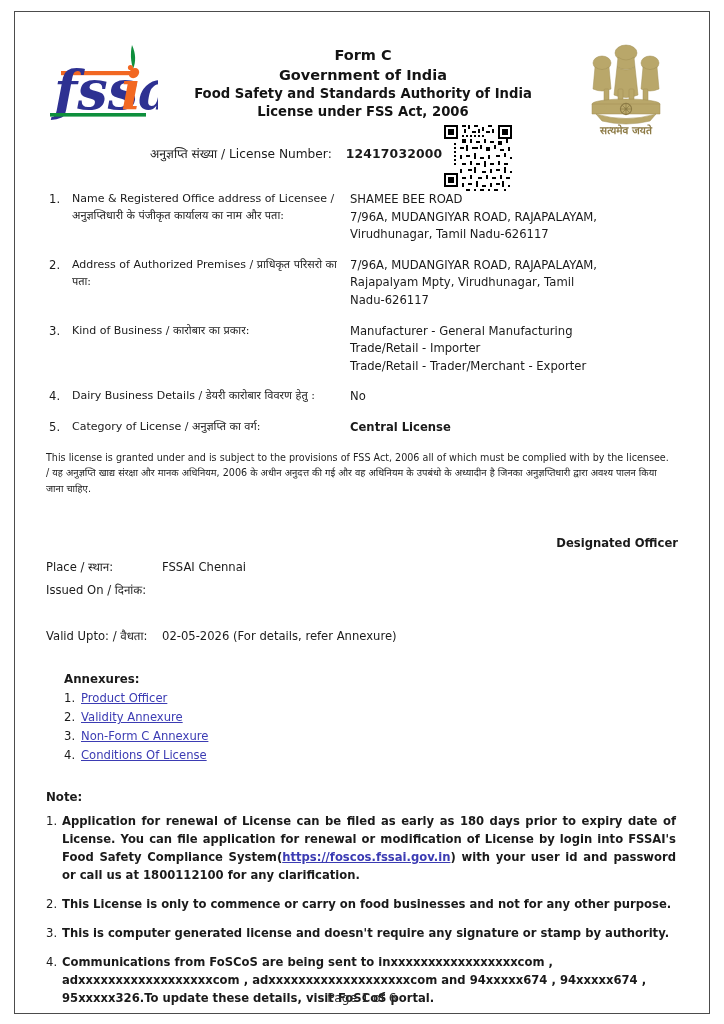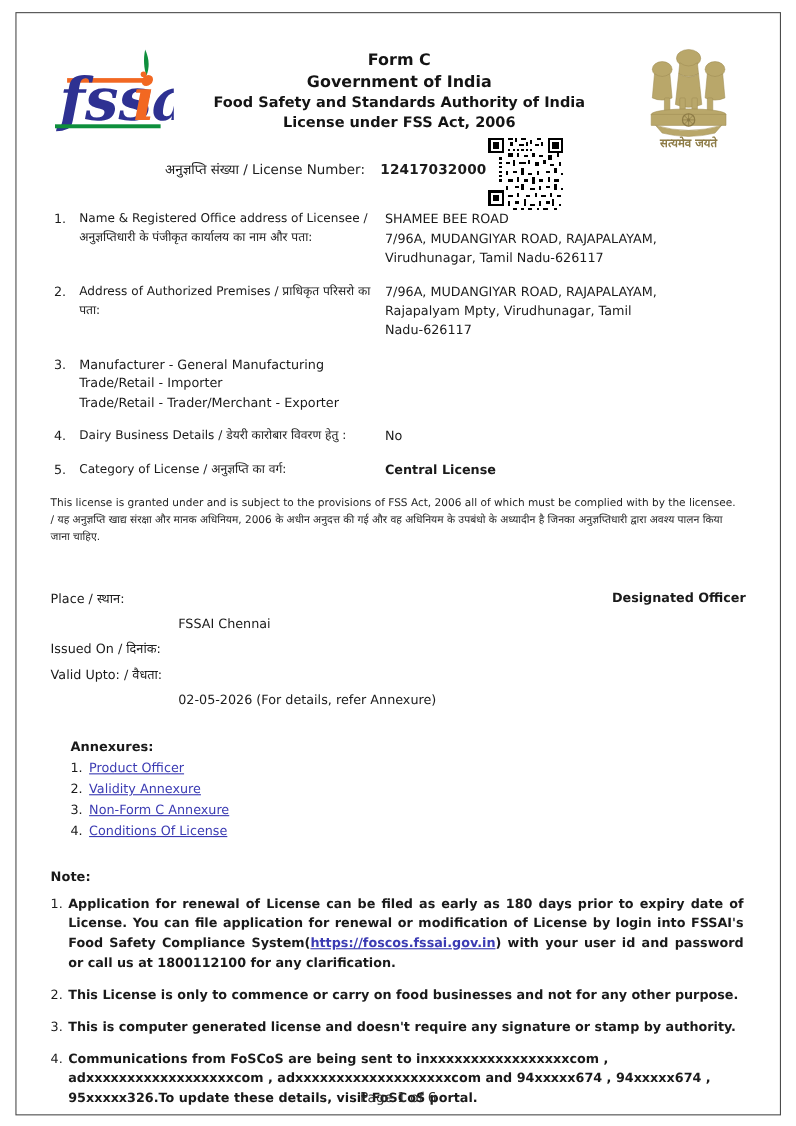--- a/index.html
+++ b/index.html
@@ -148,21 +148,21 @@
     max-width: 625px;
   }
 
   
   .meta {
     margin-top: 40px;
     position: relative;
   }
   .meta-row {
     display: flex;
-    align-items: flex-start;
+    align-items: flex-end;
     font-size: 11.6px;
     margin-bottom: 8px;
   }
   .meta-label { flex: 0 0 116px; }
   .meta-value { flex: 1 1 auto; margin-top: 24px; }
   .designated {
     position: absolute;
     right: 0;
     top: 0;
     font-weight: bold;
@@ -435,20 +435,21 @@
         <div class="drow-label hindi">Address of Authorized Premises / प्राधिकृत परिसरो का पता:</div>
         <div class="drow-value">
           <span class="vline">7/96A, MUDANGIYAR ROAD, RAJAPALAYAM,</span>
           <span class="vline">Rajapalyam Mpty, Virudhunagar, Tamil</span>
           <span class="vline">Nadu-626117</span>
         </div>
       </div>
 
       <div class="drow">
         <div class="drow-num">3.</div>
+        <div class="drow-label hindi">Kind of Business / कारोबार का प्रकार:</div>
         <div class="drow-value">
           <span class="vline">Manufacturer -  General Manufacturing</span>
           <span class="vline">Trade/Retail - Importer</span>
           <span class="vline">Trade/Retail - Trader/Merchant - Exporter</span>
         </div>
       </div>
 
       <div class="drow">
         <div class="drow-num">4.</div>
         <div class="drow-label hindi">Dairy Business Details / डेयरी कारोबार विवरण हेतु :</div>

